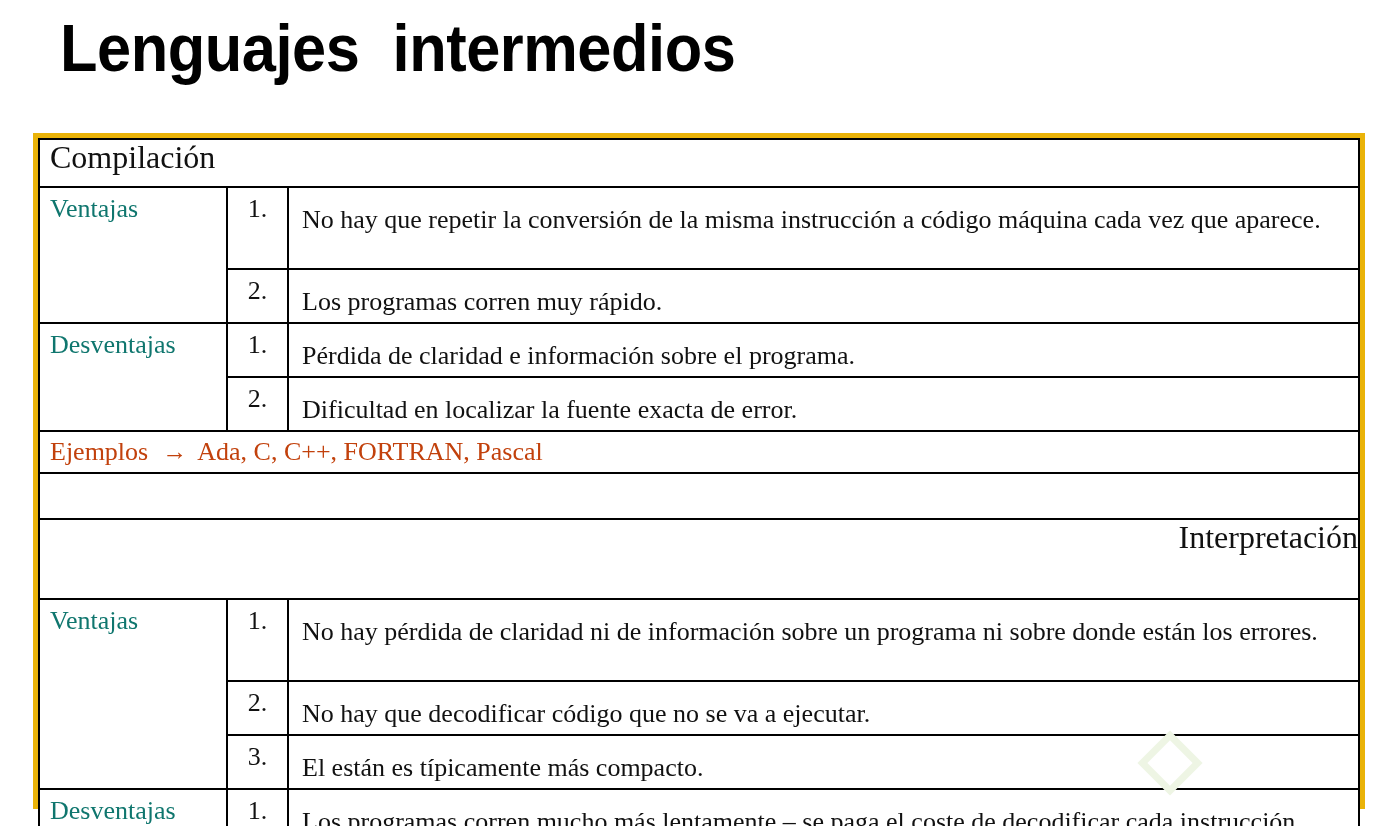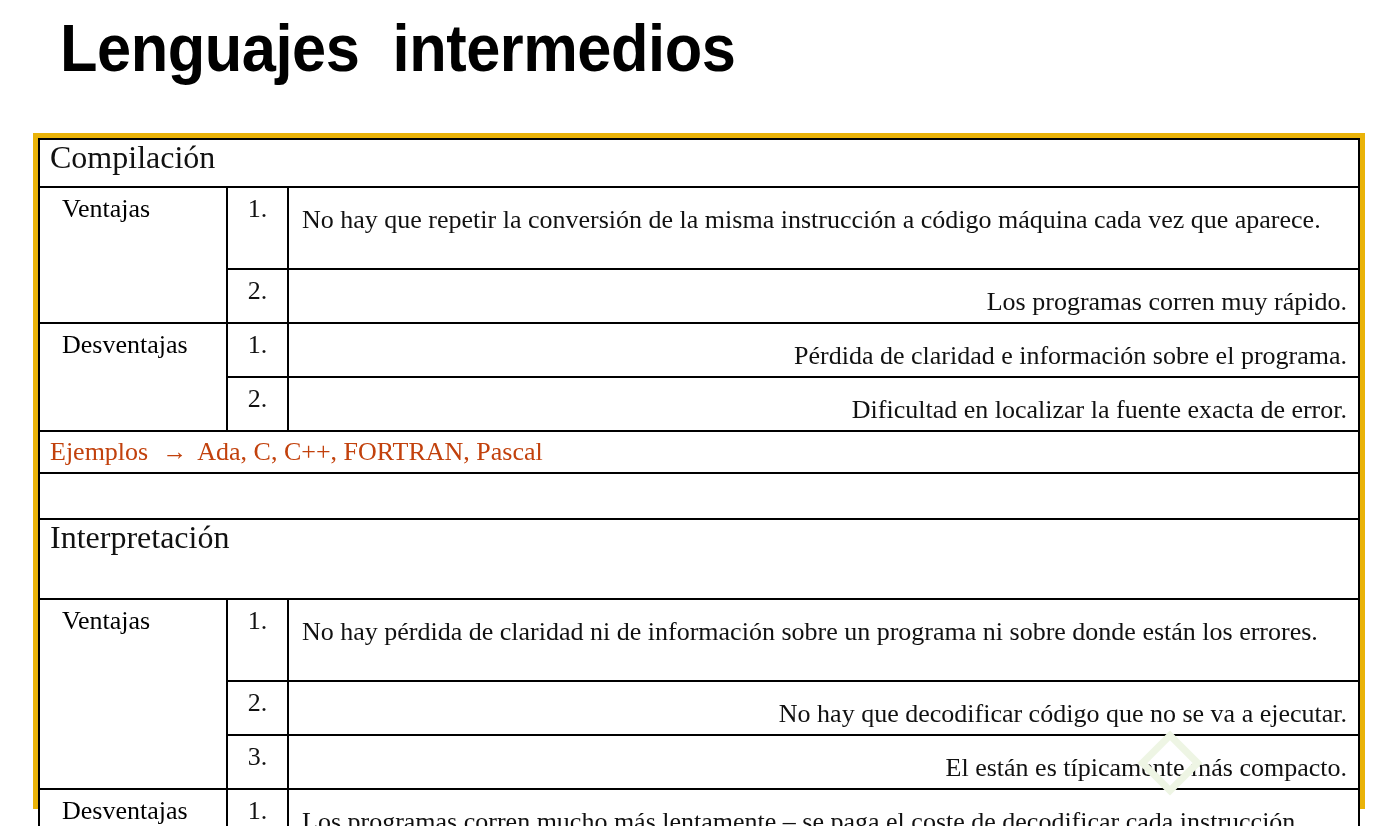--- a/index.html
+++ b/index.html
@@ -102,33 +102,32 @@
     vertical-align: bottom;
   }
   td.section-head .sec-title {
     font-size: 32px;
     line-height: 34px;
     color: #111111;
     padding: 0 0 6px 10px;
     white-space: nowrap;
   }
   tr.sec-compilacion td.section-head { height: 46px; }
-  tr.sec-interpretacion td.section-head { height: 78px; }
+  tr.sec-interpretacion td.section-head { height: 78px; text-align: right; }
 
   
   td.label-cell {
     border-left: none;
   }
   td.label-cell .lbl {
     font-size: 26px;
     line-height: 30px;
     padding: 6px 0 0 10px;
-    color: #000000;
+    color: #0f766e;
     white-space: nowrap;
-    margin-left: 12px;
   }
 
   
   td.num-cell {
     text-align: center;
   }
   td.num-cell .num {
     font-size: 26px;
     line-height: 30px;
     padding: 6px 0 0 0;
@@ -143,21 +142,21 @@
     font-size: 26px;
     line-height: 37px;
     padding: 13px 11px 2px 13px;
     color: #111111;
     text-align: justify;
     text-justify: inter-word;
     hyphens: none;
   }
   td.body-cell .txt.one-line {
     white-space: nowrap;
-    text-align: right;
+    text-align: left;
   }
 
   
   td.examples-cell {
     border-left: none;
     border-right: none;
   }
   td.examples-cell .ex {
     font-size: 26px;
     line-height: 30px;

